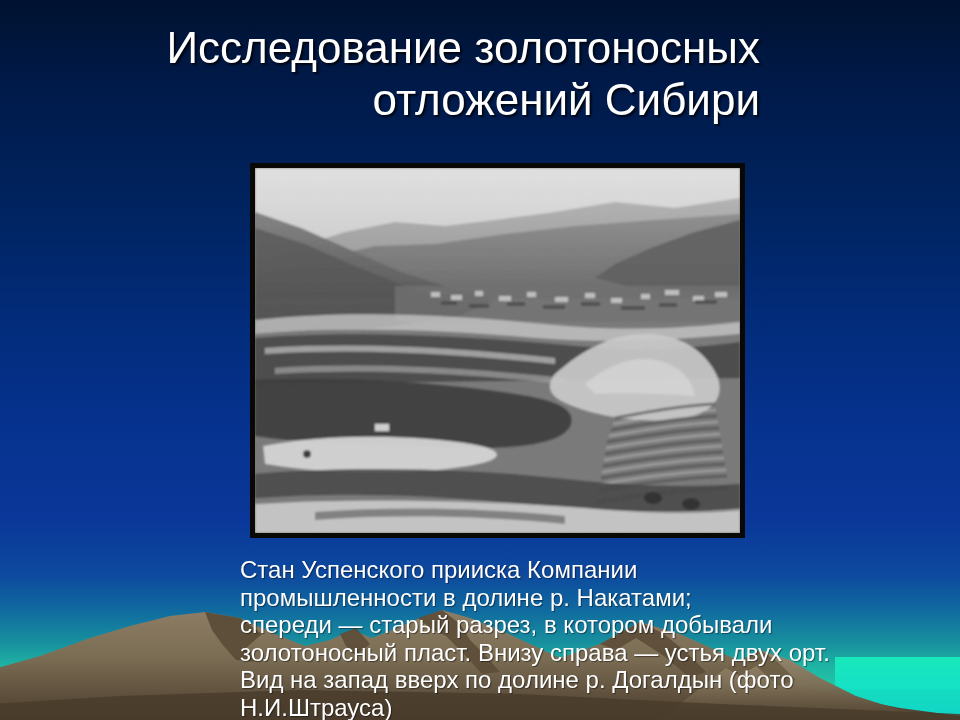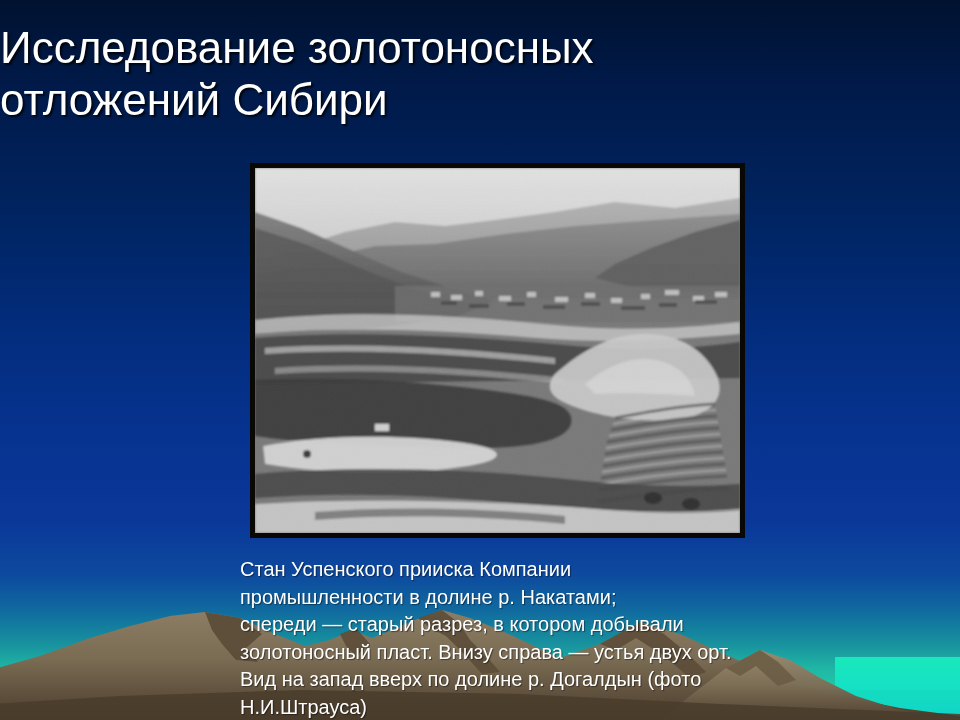--- a/index.html
+++ b/index.html
@@ -55,21 +55,21 @@
     width: 960px;
     height: 120px;
   }
 
   
   .title {
     position: absolute;
     left: 0;
     top: 22px;
     width: 760px;
-    text-align: left;
+    text-align: right;
     color: #ffffff;
     font-size: 44px;
     font-weight: normal;
     line-height: 52px;
     letter-spacing: 0px;
     text-shadow: 2px 2px 2px rgba(0,0,0,0.75);
     white-space: pre-line;
   }
 
   
@@ -90,21 +90,21 @@
     height: 100%;
   }
 
   
   .caption {
     position: absolute;
     left: 240px;
     top: 556px;
     width: 700px;
     color: #ffffff;
-    font-size: 20px;
+    font-size: 24px;
     line-height: 27.5px;
     white-space: pre-line;
     text-shadow: 1px 1px 1px rgba(0,0,0,0.45);
   }
 </style>
 </head>
 <body>
 
 <div id="slide">
 

